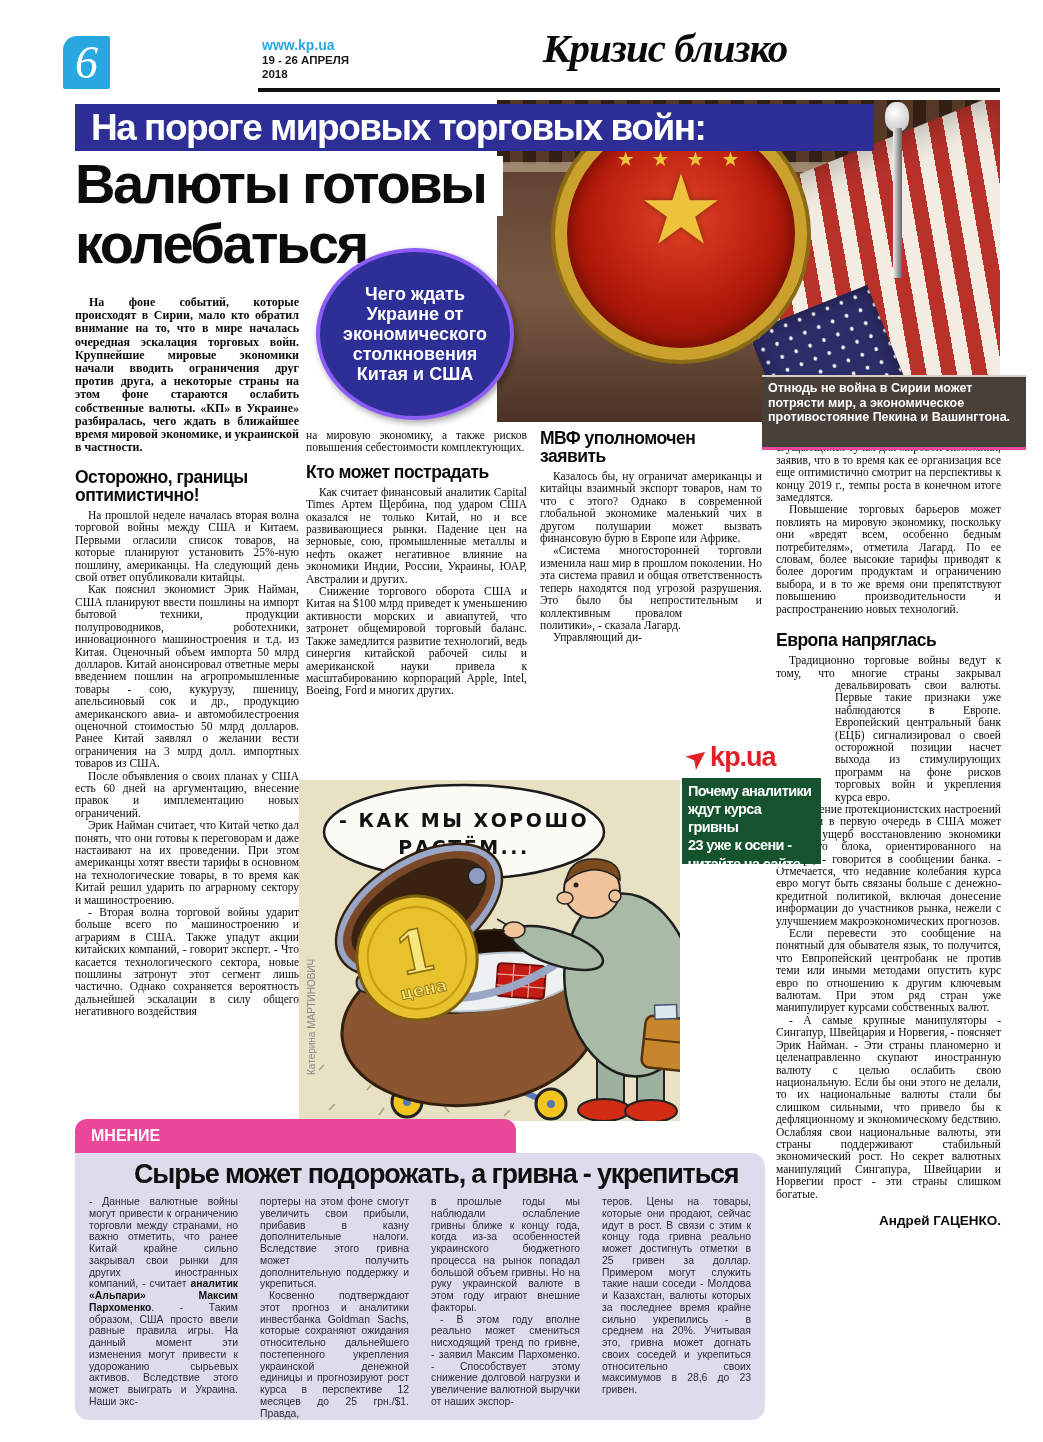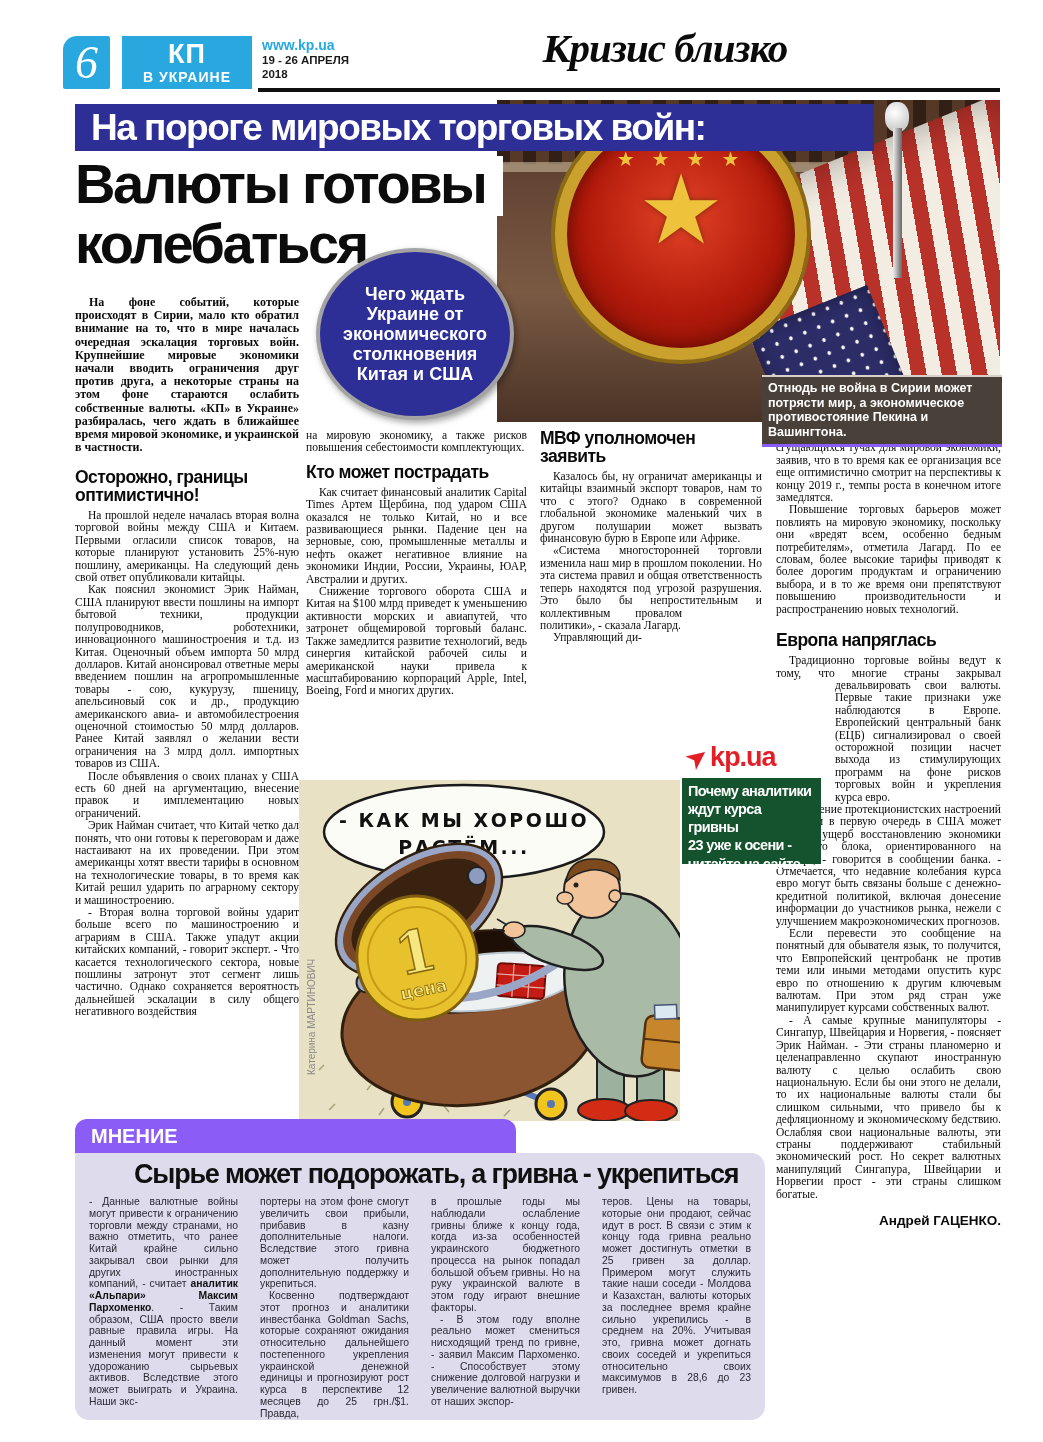--- a/index.html
+++ b/index.html
@@ -39,32 +39,32 @@
   .pole{position:absolute;left:396px;top:28px;width:9px;height:150px;
         background:linear-gradient(90deg,#eee,#9a9a9a 60%,#666);}
   .lamp{position:absolute;left:388px;top:2px;width:24px;height:30px;border-radius:45%;
         background:radial-gradient(circle at 40% 35%,#fff,#b9b9b9);}
   .flag{position:absolute;left:255px;top:40px;width:330px;height:340px;transform:rotate(-22deg);
         background:repeating-linear-gradient(102deg,#b8322a 0 15px,#f2ece2 15px 30px);
         box-shadow:inset 0 0 40px rgba(0,0,0,.35);}
   .canton{position:absolute;left:0px;top:128px;width:128px;height:112px;background:#2c2c66;
         background-image:radial-gradient(#fff 1.6px,transparent 2.2px);background-size:15px 14px;
         box-shadow:inset 0 0 16px rgba(0,0,0,.4);}
-  .caption{left:762px;top:375px;width:240px;background:#4a403a;color:#fff;z-index:7;
+  .caption{left:762px;top:375px;width:264px;background:#4a403a;color:#fff;z-index:7;
            font-family:"Liberation Sans",sans-serif;font-weight:bold;font-size:12.5px;line-height:1.16;
-           padding:4px 6px 5px;box-sizing:border-box;border-top:2px solid #d8d0c8;border-bottom:3px solid #8b5cf6;}
+           padding:4px 6px 22px;box-sizing:border-box;border-top:2px solid #d8d0c8;border-bottom:3px solid #ec4899;}
 
   
   .kicker{left:75px;top:104px;width:799px;height:47px;background:#2d2f96;z-index:5;
           color:#fff;font-family:"Liberation Sans",sans-serif;font-weight:bold;font-size:37px;
           line-height:47px;padding-left:16px;letter-spacing:-1.5px;box-sizing:border-box;}
   .headline-wrap{left:75px;top:156px;z-index:6;font-family:"Liberation Sans",sans-serif;font-weight:bold;
           font-size:56px;line-height:1.0;letter-spacing:-2.5px;color:#0c0c0c;}
   .headline-wrap div{background:#fff;width:fit-content;padding:0 18px 4px 0;}
-  .circle{left:316px;top:248px;width:198px;height:172px;z-index:6;background:#2d2f96;border:4px solid #a3a3a3;
+  .circle{left:316px;top:248px;width:198px;height:172px;z-index:6;background:#2d2f96;border:4px solid #8b5cf6;
           border-radius:50%;color:#fff;font-family:"Liberation Sans",sans-serif;font-weight:bold;
           font-size:18px;line-height:1.12;display:flex;align-items:center;justify-content:center;
           text-align:center;padding:0 12px;box-sizing:border-box;box-shadow:2px 3px 6px rgba(0,0,0,.35);}
 
   
   .lead{left:75px;top:296px;width:224px;font-weight:bold;font-size:12px;line-height:1.1;
         text-align:justify;}
   .lead p{margin:0;text-indent:14px;}
   .ncol{font-size:11.5px;line-height:1.08;text-align:justify;overflow:hidden;}
   .ncol p{margin:0;text-indent:13px;}
@@ -88,44 +88,40 @@
               letter-spacing:-1px;}
   .promo-logo .arr{display:inline-block;transform:rotate(-38deg);font-size:24px;line-height:1;}
   .promo-box{left:682px;top:778px;width:139px;height:86px;background:#14532d;z-index:8;color:#fff;
              font-family:"Liberation Sans",sans-serif;font-weight:bold;font-size:14.5px;line-height:1.25;
              padding:4px 6px;box-sizing:border-box;letter-spacing:-0.6px;}
 
   
   .cartoon{left:299px;top:780px;width:381px;height:341px;z-index:4;}
 
   
-  .op-tab{left:75px;top:1119px;width:441px;height:34px;background:#8b5cf6;border-radius:12px 12px 0 0;
-          color:#fff;font-family:"Liberation Sans",sans-serif;font-weight:bold;font-size:20px;
+  .op-tab{left:75px;top:1119px;width:441px;height:34px;background:#ec4899;border-radius:12px 12px 0 0;
+          color:#fff;font-family:"Liberation Sans",sans-serif;font-weight:bold;font-size:16px;
           line-height:34px;padding-left:16px;box-sizing:border-box;z-index:9;}
   .op-panel{left:75px;top:1153px;width:690px;height:267px;background:#dedbed;z-index:9;
             border-radius:0 14px 14px 14px;box-sizing:border-box;overflow:hidden;}
   .op-head{padding:6px 14px 3px;font-family:"Liberation Sans",sans-serif;font-weight:bold;
            font-size:27px;letter-spacing:-1.2px;color:#101010;margin-left:45px;}
   .op-cols{display:flex;gap:22px;padding:3px 14px 8px;font-family:"Liberation Sans",sans-serif;
            font-size:10.4px;line-height:1.13;text-align:justify;color:#2a2a33;}
   .op-col{flex:1;min-width:0;}
   .op-col p{margin:0;}
   .op-col p + p{text-indent:9px;}
   .op-col b{color:#111;}
 </style>
 </head>
 <body>
 
 <div class="page">
 
   <div class="abs hdr-num">6</div>
-  <div class="abs hdr-logo">
-    <div class="l1">КП</div>
-    <div class="l2">В УКРАИНЕ</div>
-  </div>
   <div class="abs hdr-site">
     <div class="www">www.kp.ua</div>
     <div class="dt">19 - 26 АПРЕЛЯ</div>
     <div class="dt">2018</div>
   </div>
   <div class="abs hdr-title">Кризис близко</div>
   <div class="abs hdr-rule"></div>
 
   <div class="abs photo">
     <div class="roof"></div>

